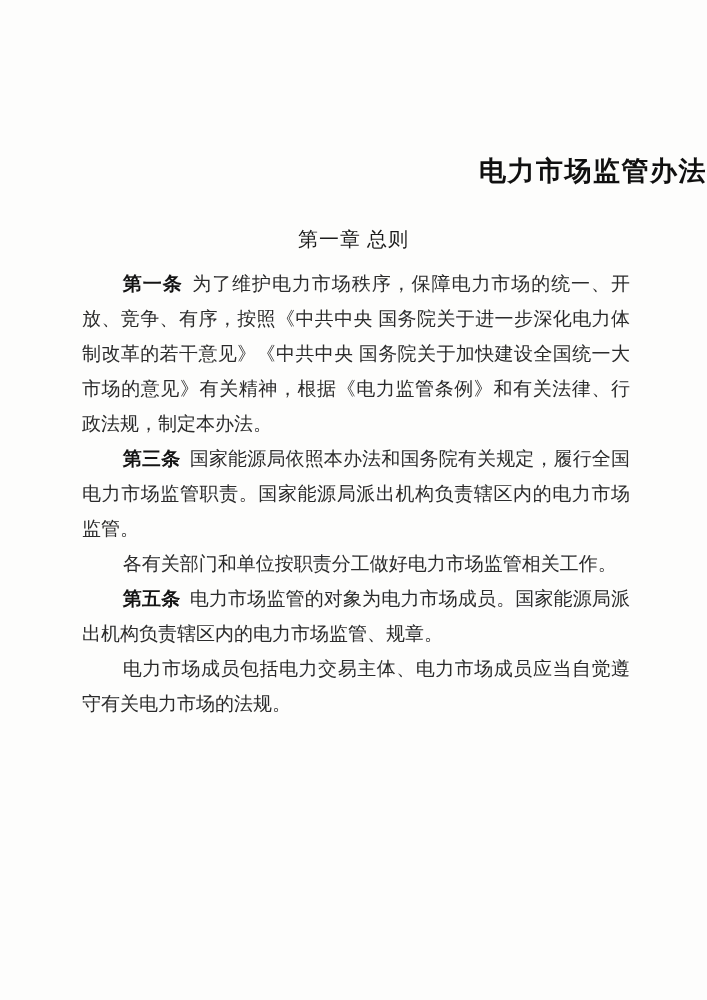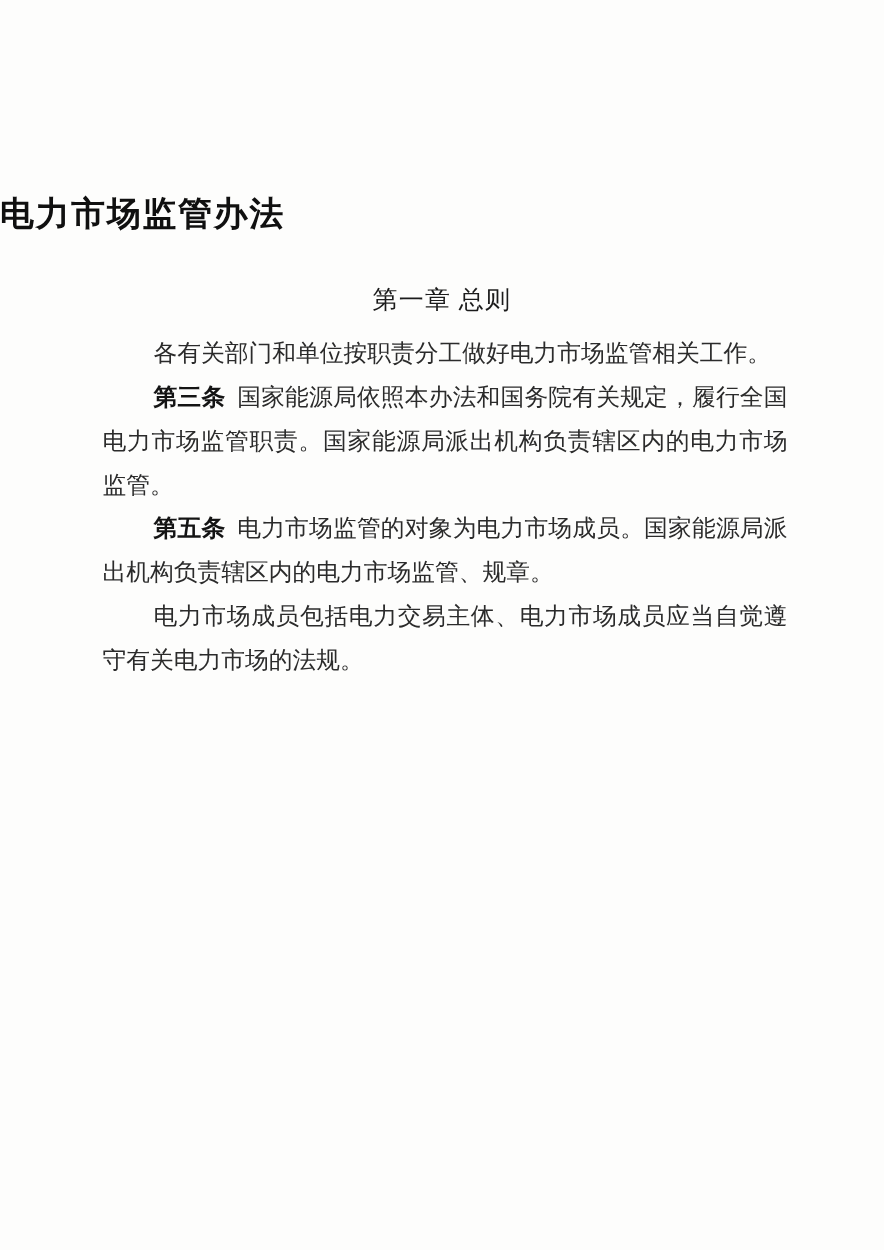--- a/index.html
+++ b/index.html
@@ -15,21 +15,21 @@
     background-color: #fdfdfc;
     font-family: "Liberation Serif", "DejaVu Serif", serif;
     color: #2a2a2a;
     overflow: hidden;
   }
   .doc-title {
     position: absolute;
     top: 153px;
     left: 0;
     right: 0;
-    text-align: left;
+    text-align: right;
     font-size: 27px;
     font-weight: 700;
     letter-spacing: 1.5px;
     color: #101010;
   }
   .chapter-heading {
     position: absolute;
     top: 226px;
     left: 0;
     right: 0;
@@ -69,25 +69,26 @@
 <body>
 
 <div class="page">
 
   <div class="doc-title">电力市场监管办法</div>
 
   <div class="chapter-heading">第一章  总则</div>
 
   <div class="body-text">
 
+    <p class="para"><span class="term">第一条</span><span>为了维护电力市场秩序，保障电力市场的统一、开放、竞争、有序，按照《中共中央 国务院关于进一步深化电力体制改革的若干意见》《中共中央 国务院关于加快建设全国统一大市场的意见》有关精神，根据《电力监管条例》和有关法律、行政法规，制定本办法。</span></p>
 
 
+    <p class="para"><span class="term">第三条</span><span>国家能源局依照本办法和国务院有关规定，履行全国电力市场监管职责。国家能源局派出机构负责辖区内的电力市场监管。</span></p>
+
     <p class="para"><span>各有关部门和单位按职责分工做好电力市场监管相关工作。</span></p>
-
-    <p class="para"><span class="term">第三条</span><span>国家能源局依照本办法和国务院有关规定，履行全国电力市场监管职责。国家能源局派出机构负责辖区内的电力市场监管。</span></p>
 
 
     <p class="para"><span class="term">第五条</span><span>电力市场监管的对象为电力市场成员。国家能源局派出机构负责辖区内的电力市场监管、规章。</span></p>
 
     <p class="para"><span>电力市场成员包括电力交易主体、电力市场成员应当自觉遵守有关电力市场的法规。</span></p>
 
 
   </div>
 
 </div>

